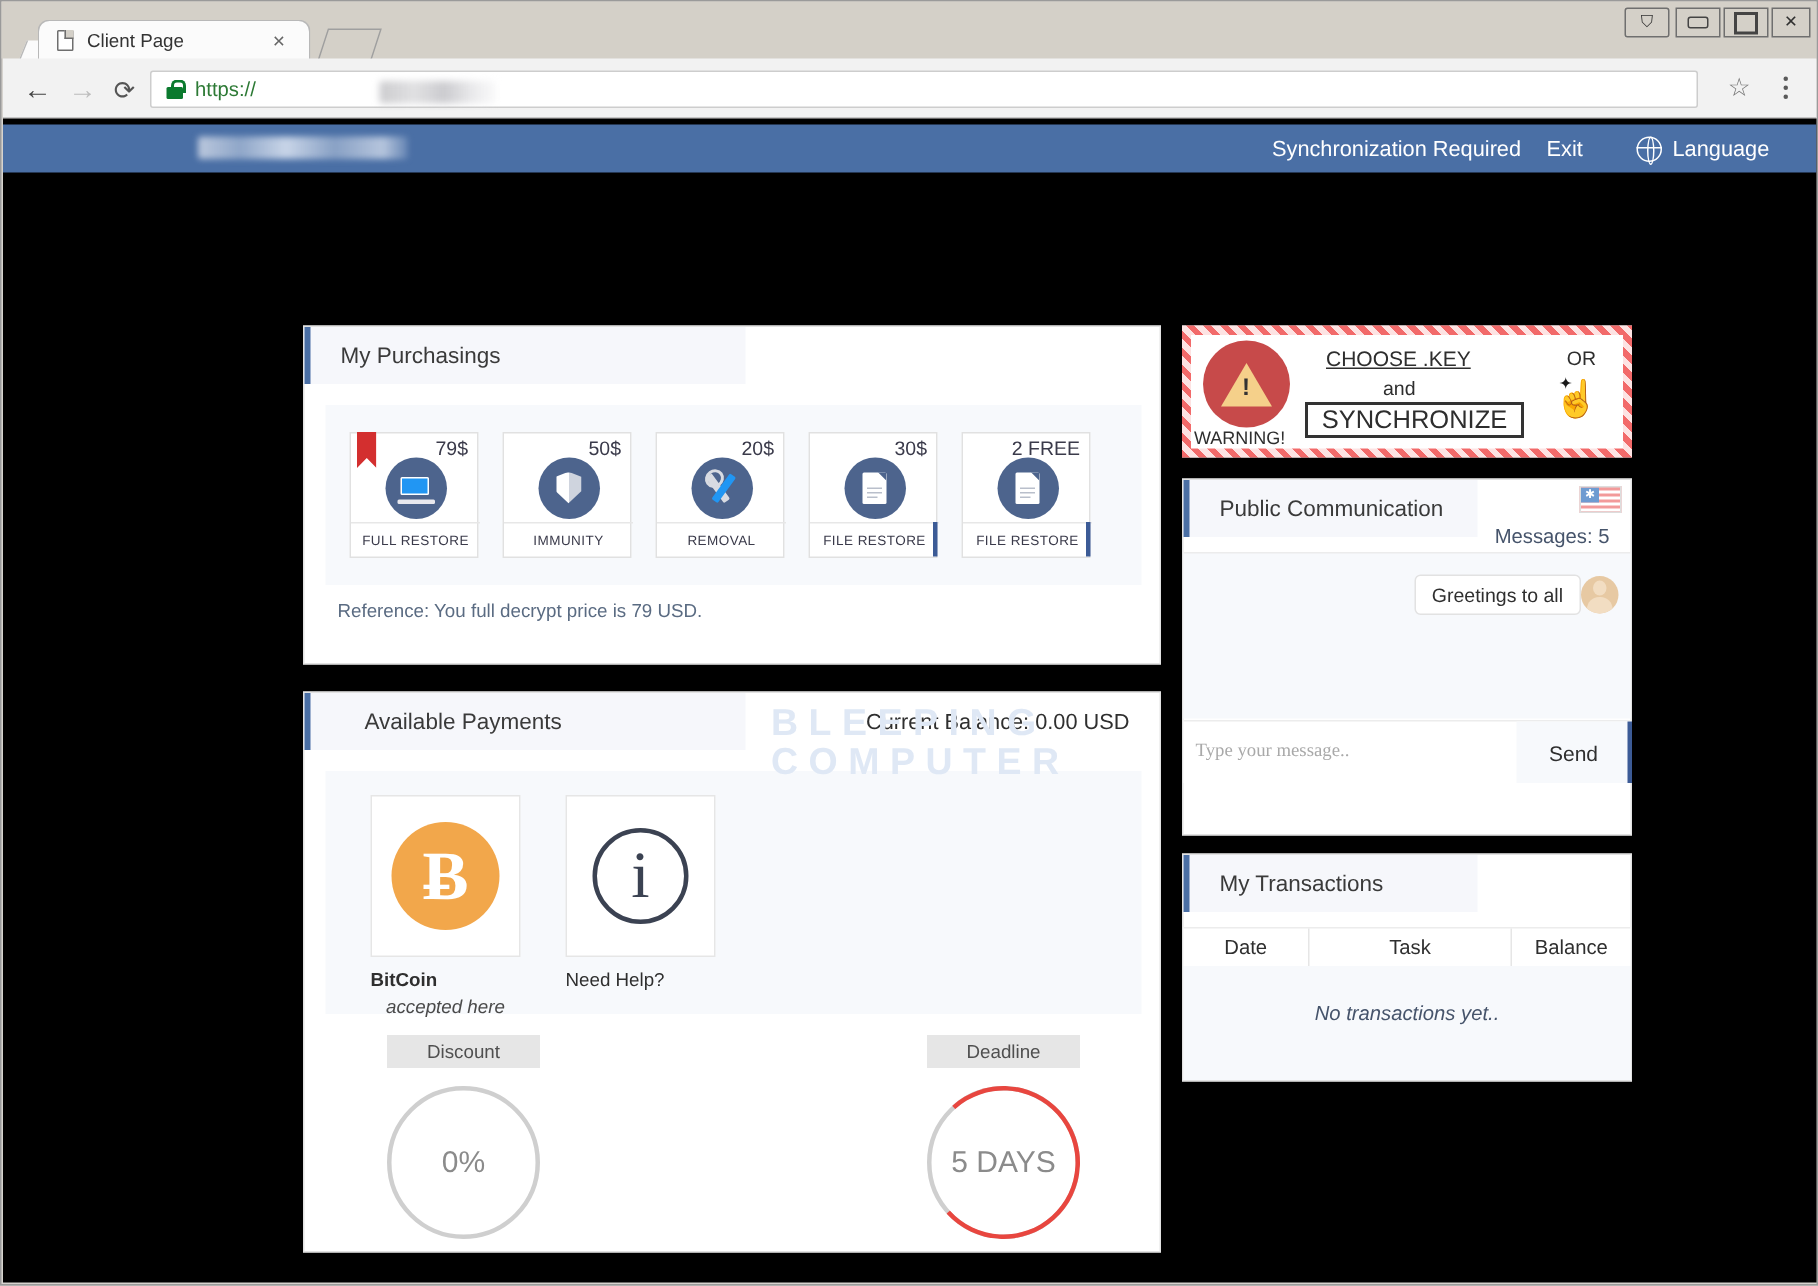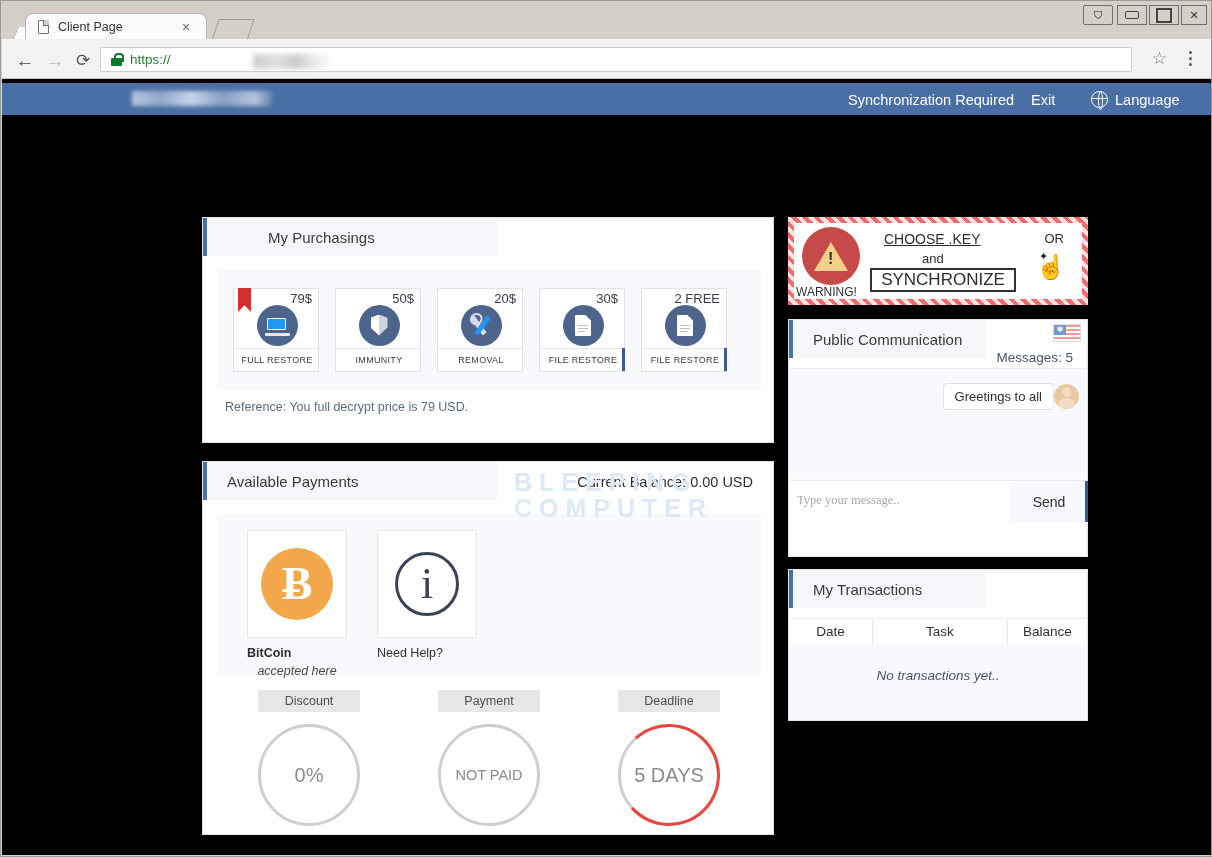--- a/index.html
+++ b/index.html
@@ -193,21 +193,21 @@
     border-left: 4px solid #4a6fa5;
     display: flex; align-items: center;
     margin: 0; width: 294px;
   }
   .panel-head .ph-title {
     margin-left: 20px; font-size: 15px; color: #3a3a3a;
   }
 
   
   #panel-purchasings { left: 200px; top: 138px; width: 572px; height: 226px; }
-  #purch-head { width: 294px; padding-left: 41px; }
+  #purch-head { width: 294px; }
   #purch-body {
     position: absolute; left: 14px; top: 52px;
     width: 544px; height: 120px; background: #f7f9fc;
   }
   .product-card {
     position: absolute; top: 18px;
     width: 86px; height: 84px;
     background: #ffffff; border: 1px solid #e1e1e1;
   }
   .pc-price {
@@ -288,21 +288,21 @@
   .ico-doc .l1 { top: 10px; width: 10px; }
   .ico-doc .l2 { top: 13px; width: 10px; }
   .ico-doc .l3 { top: 16px; width: 7px; }
   #purch-reference {
     position: absolute; left: 22px; top: 182px;
     font-size: 12.5px; color: #5a6b82;
   }
 
   
   #panel-payments { left: 200px; top: 382px; width: 572px; height: 374px; }
-  #pay-head { width: 294px; }
+  #pay-head { width: 294px; padding-left: 16px; }
   #current-balance {
     position: absolute; right: 20px; top: 12px;
     font-size: 14.5px; color: #2f2f2f;
   }
   #watermark {
     position: absolute; left: 512px; top: 390px;
     font-size: 25px; letter-spacing: 7px; line-height: 26px;
     color: #dfe8f5; font-weight: bold; pointer-events: none;
     z-index: 5;
   }
@@ -678,27 +678,20 @@
       </div>
 
       <div class="gauge-group" id="gauge-discount">
         <div class="gauge-label">Discount</div>
         <div class="gauge-ring">
           <div class="ring-bg"></div>
           <div class="gauge-val" id="val-discount">0%</div>
         </div>
       </div>
 
-      <div class="gauge-group" id="gauge-payment">
-        <div class="gauge-label">Payment</div>
-        <div class="gauge-ring">
-          <div class="ring-bg"></div>
-          <div class="gauge-val" id="val-payment">NOT PAID</div>
-        </div>
-      </div>
 
       <div class="gauge-group" id="gauge-deadline">
         <div class="gauge-label">Deadline</div>
         <div class="gauge-ring">
           <div class="ring-bg"></div>
           <div class="ring-prog"></div>
           <div class="gauge-val" id="val-deadline">5 DAYS</div>
         </div>
       </div>
     </div>

